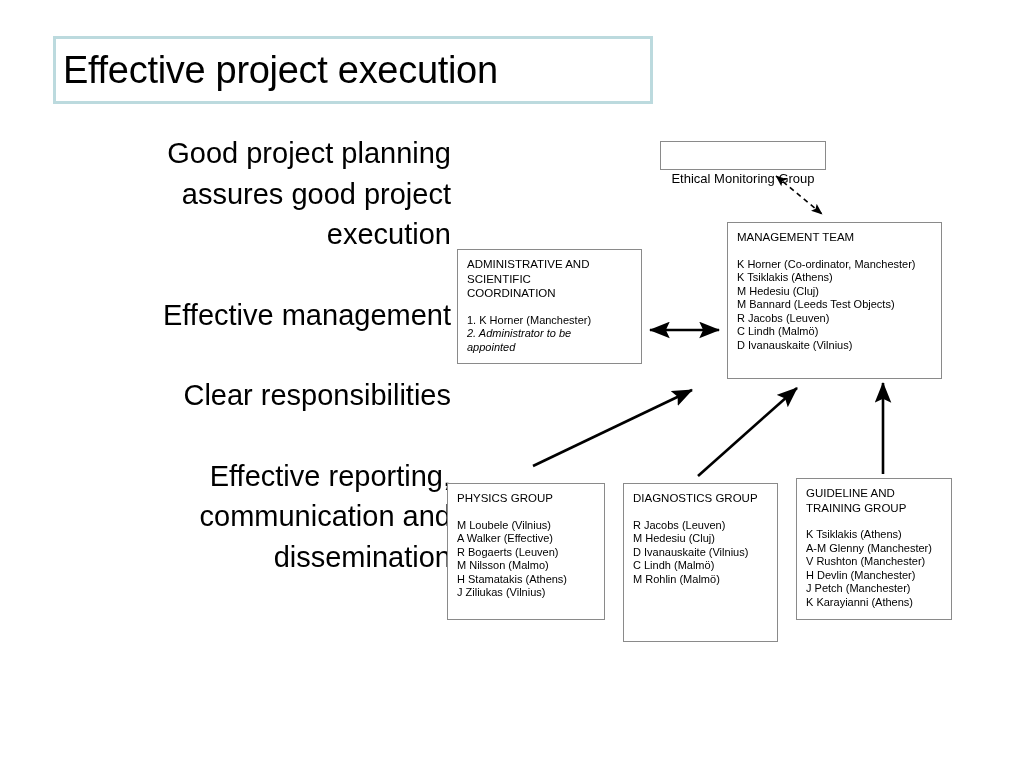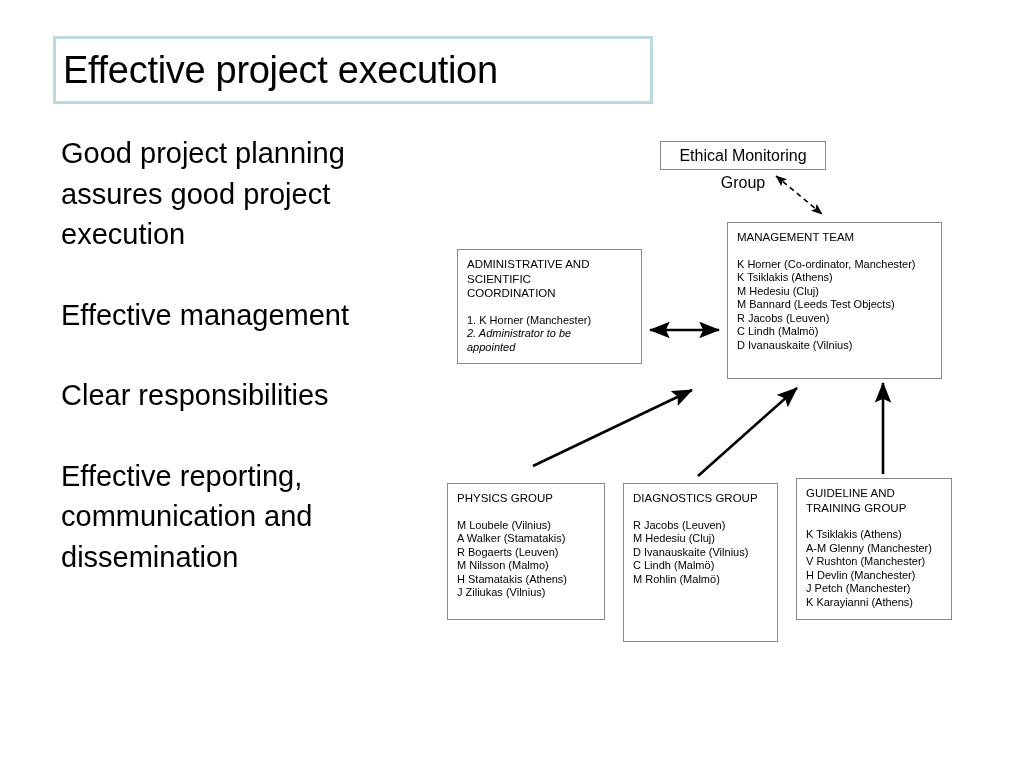--- a/index.html
+++ b/index.html
@@ -44,20 +44,21 @@
   }
 
   
   #left-text {
     position: absolute;
     left: 61px;
     top: 133px;
     width: 390px;
     font-size: 29px;
     line-height: 40.5px;
+    text-align: right;
   }
   .para {
     margin: 0 0 40px 0;
   }
   .para:last-child { margin-bottom: 0; }
 
   
   .dbox {
     position: absolute;
     border: 1px solid #8a8a8a;
@@ -82,24 +83,25 @@
   .ital { font-style: italic; }
 
   
   #box-ethical {
     left: 660px;
     top: 141px;
     width: 166px;
     height: 29px;
   }
   #box-ethical .elabel {
-    font-size: 16px;
+    font-size: 13px;
     line-height: 27px;
     text-align: center;
     display: block;
+    margin-top: 23px;
   }
 
   #box-management { left: 727px; top: 222px; width: 215px; height: 157px; }
   #box-admin      { left: 457px; top: 249px; width: 185px; height: 115px; }
   #box-physics    { left: 447px; top: 483px; width: 158px; height: 137px; }
   #box-diagnostics{ left: 623px; top: 483px; width: 155px; height: 159px; }
   #box-guideline  { left: 796px; top: 478px; width: 156px; height: 142px; }
 
   
   #arrows {
@@ -182,21 +184,21 @@
         <span class="ln ital">appointed</span>
       </p>
     </div>
   </div>
 
   <div class="dbox" id="box-physics">
     <div class="dbox-inner">
       <p class="bhead">PHYSICS GROUP</p>
       <p class="bbody">
         <span class="ln">M Loubele (Vilnius)</span>
-        <span class="ln">A Walker (Stamatakis)</span>
+        <span class="ln">A Walker (Effective)</span>
         <span class="ln">R Bogaerts (Leuven)</span>
         <span class="ln">M Nilsson (Malmo)</span>
         <span class="ln">H Stamatakis (Athens)</span>
         <span class="ln">J Ziliukas (Vilnius)</span>
       </p>
     </div>
   </div>
 
   <div class="dbox" id="box-diagnostics">
     <div class="dbox-inner">

